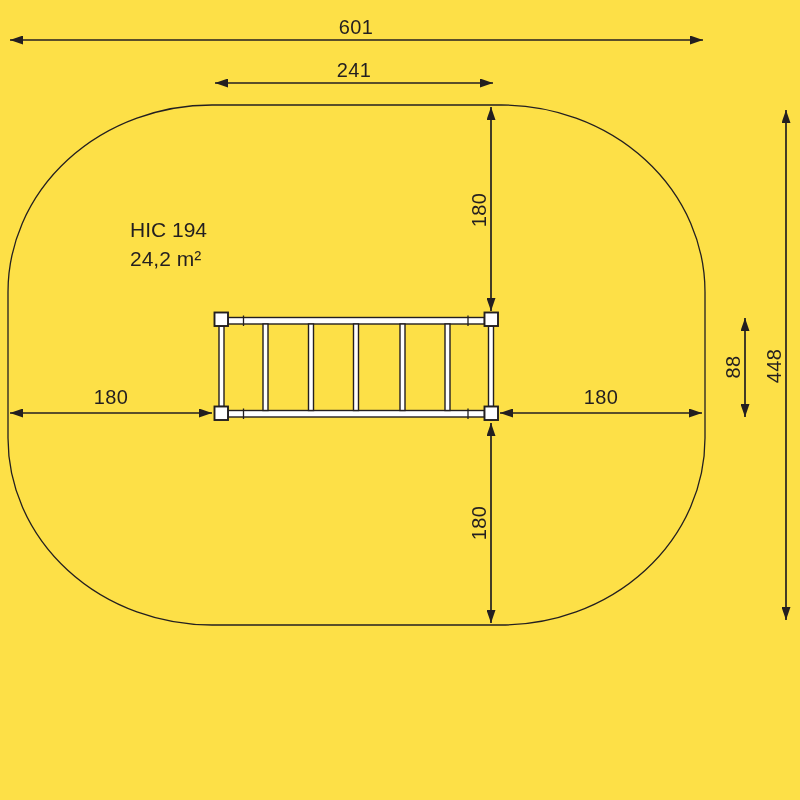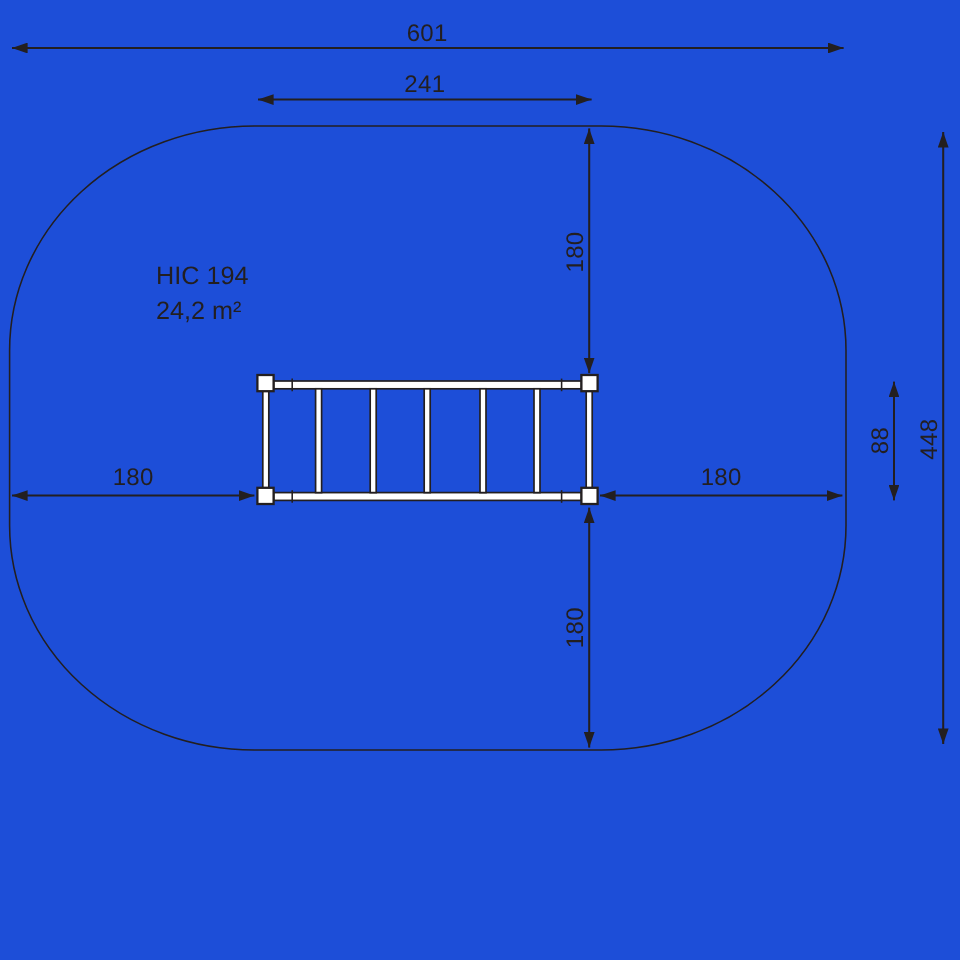--- a/index.html
+++ b/index.html
@@ -7,21 +7,21 @@
     padding: 0;
     background: #ffffff;
     width: 800px;
     height: 800px;
     font-family: "Liberation Sans", sans-serif;
   }
   .canvas {
     position: relative;
     width: 800px;
     height: 800px;
-    background: #1d4ed8;
+    background: #fde047;
     overflow: hidden;
   }
   svg { display: block; }
   text {
     fill: #231f20;
     font-family: "Liberation Sans", sans-serif;
   }
   .dim-text {
     font-size: 20px;
     letter-spacing: 0.3px;

